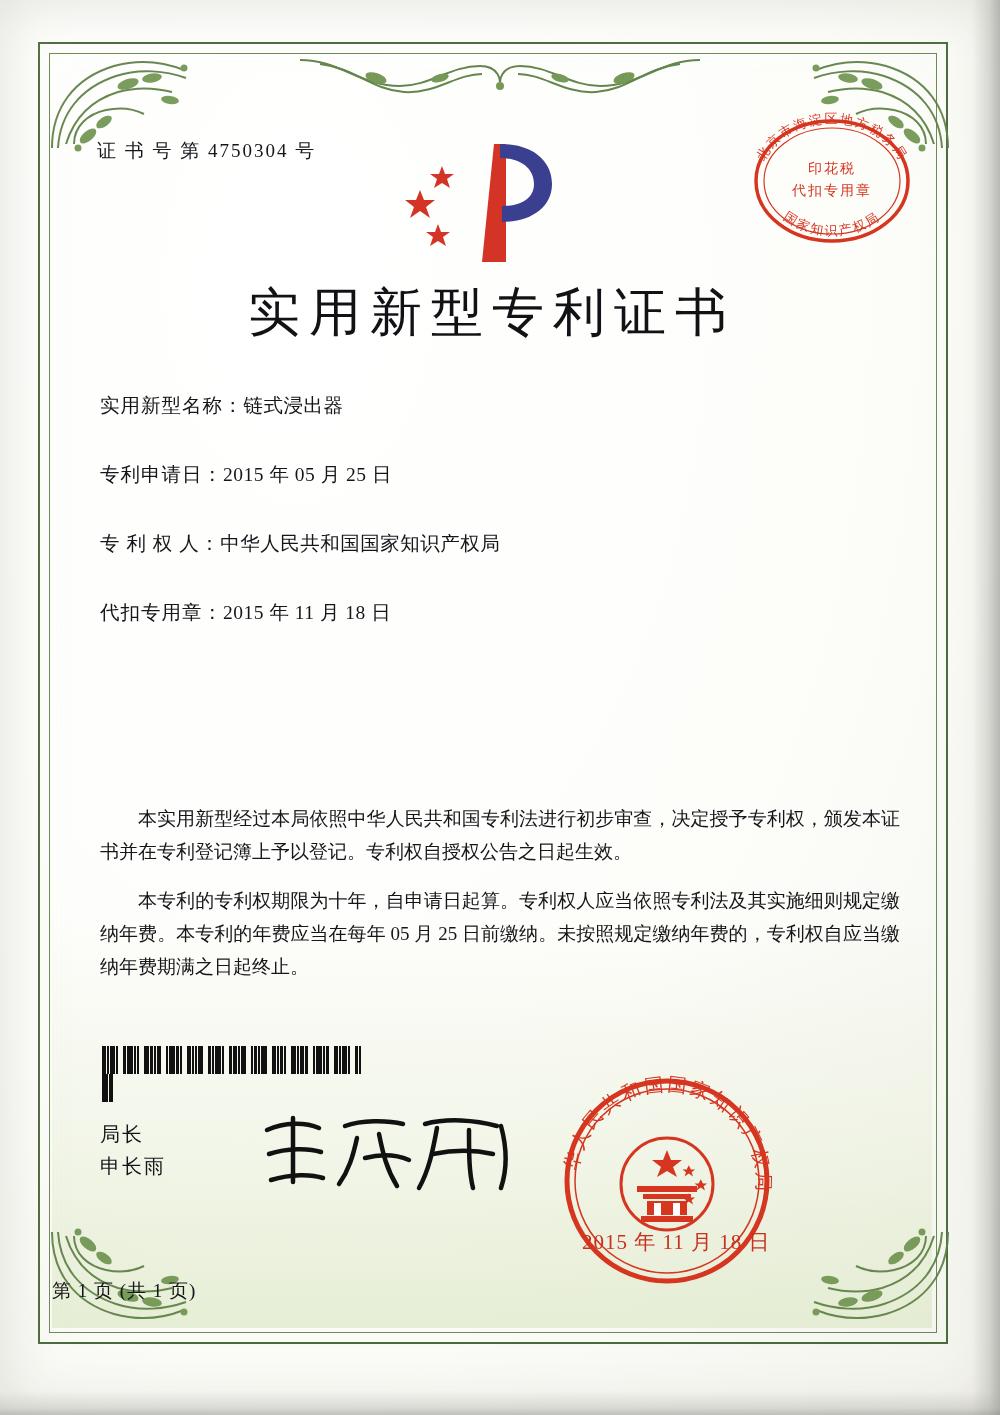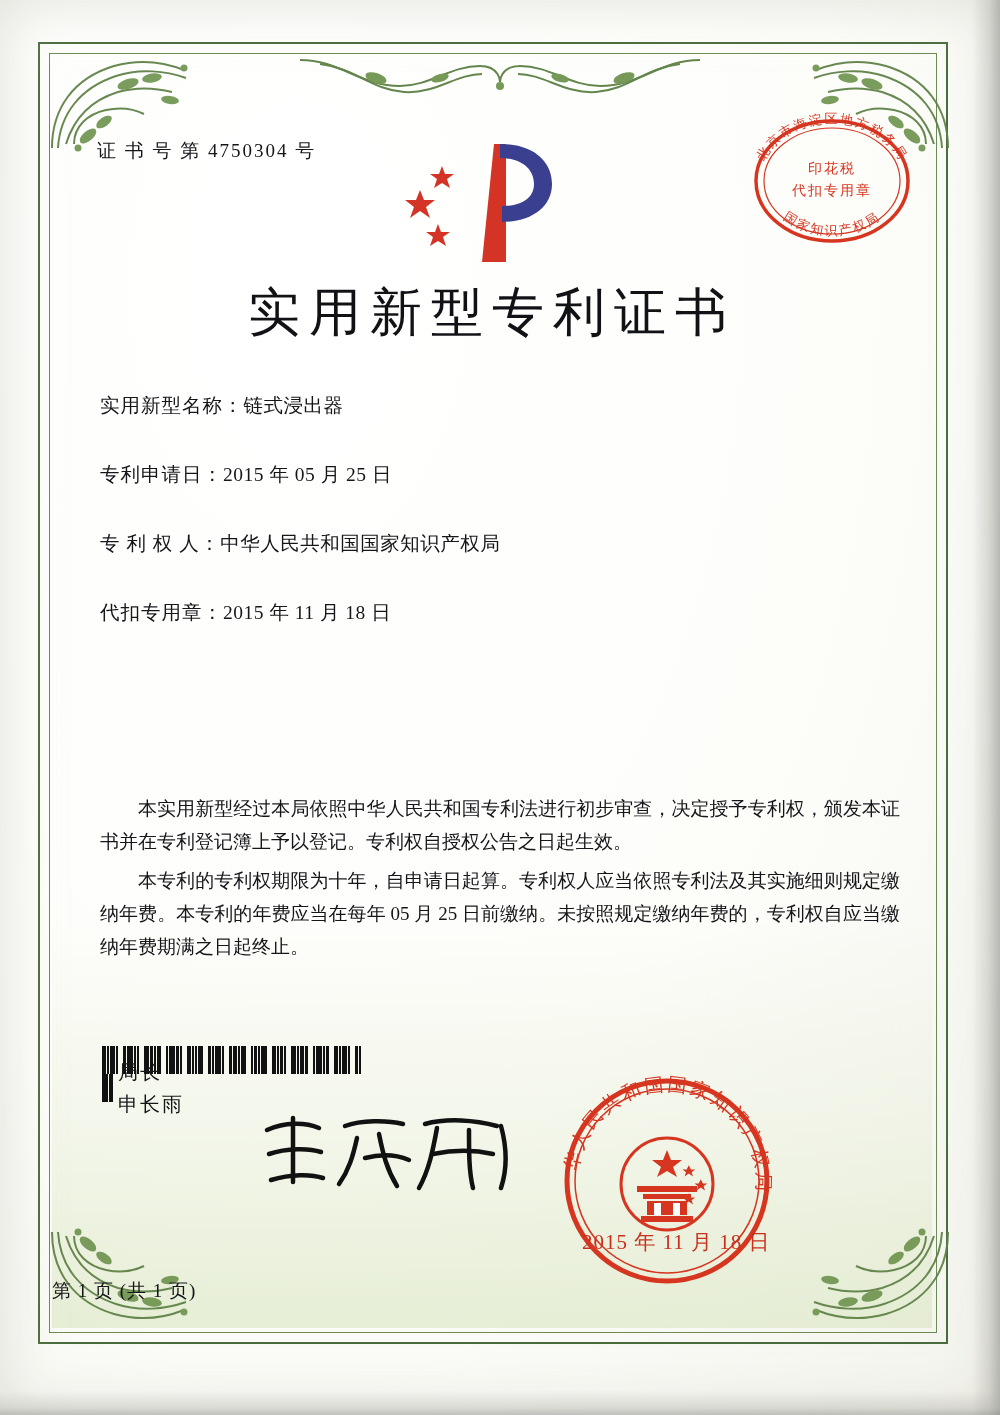--- a/index.html
+++ b/index.html
@@ -150,47 +150,46 @@
   .body-text {
     position: absolute;
     left: 48px; top: 730px;
     width: 800px;
     font-size: 19px;
     line-height: 33px;
     color: #15161a;
     text-align: justify;
   }
   .body-text p {
-    margin: 6px 0 2px 0;
+    margin: 16px 0 2px 0;
     text-indent: 38px;
   }
 
   
   .barcode {
     position: absolute;
     left: 50px; top: 990px;
     width: 260px; height: 28px;
   }
   .barcode span {
     display: inline-block;
     background: #111;
     height: 28px;
     margin-right: 1px;
     vertical-align: top;
   }
 
   
   .sig-block {
     position: absolute;
-    left: 48px; top: 1000px;
+    left: 48px; top: 1062px;
     font-size: 20px;
     line-height: 32px;
     color: #15161a;
     letter-spacing: 2px;
-    margin-left: 18px;
   }
   .signature {
     position: absolute;
     left: 205px; top: 1052px;
     width: 260px; height: 90px;
   }
 
   
   .seal-round {
     position: absolute;

